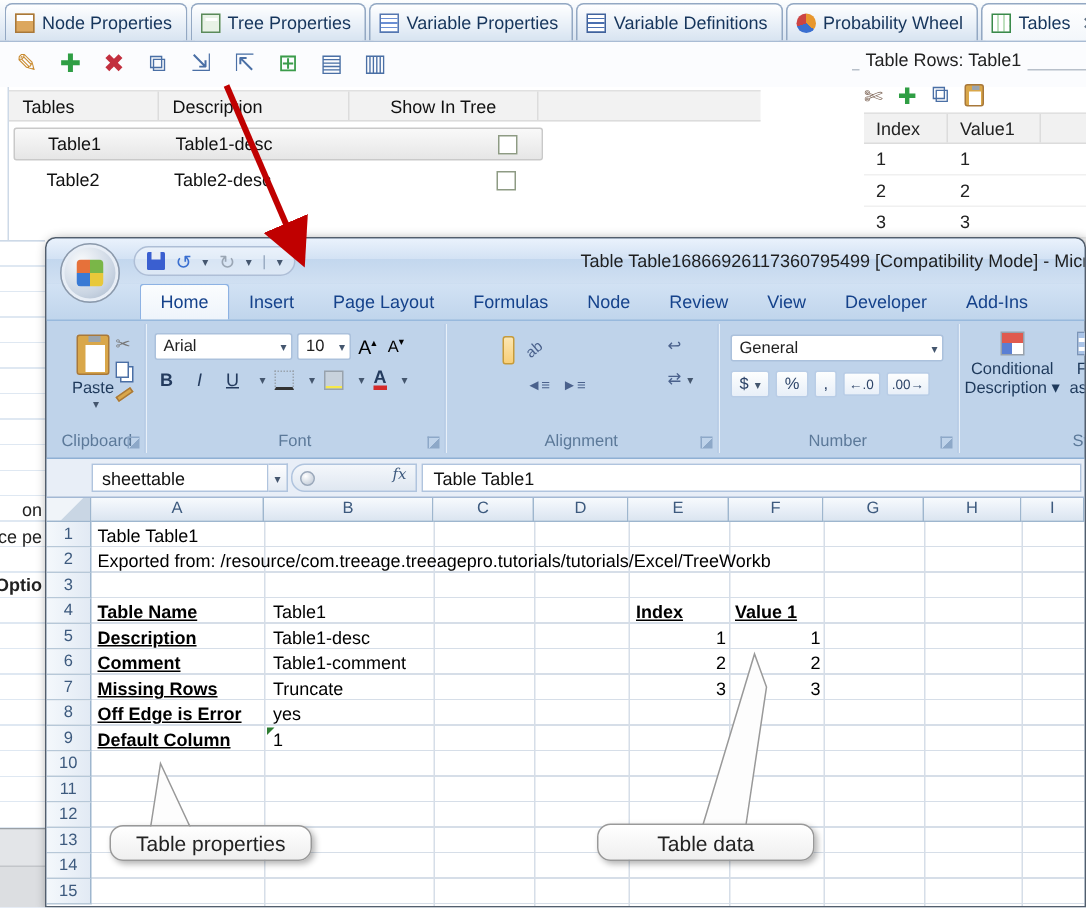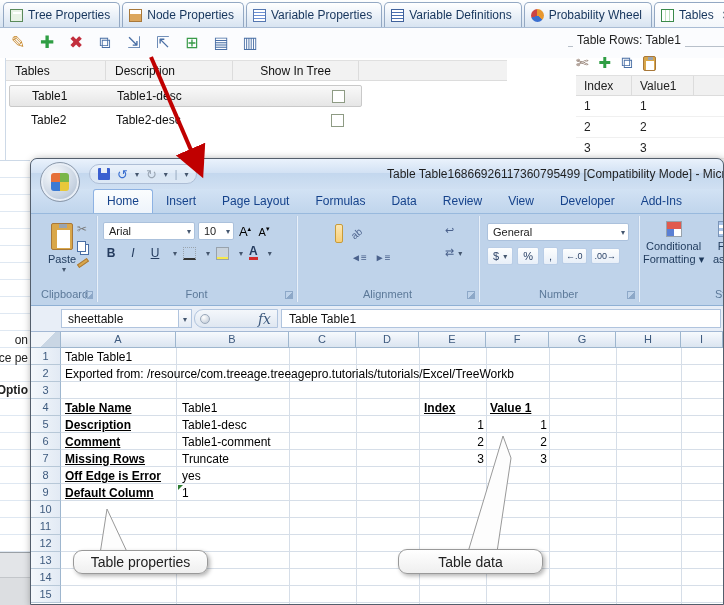--- a/index.html
+++ b/index.html
@@ -146,21 +146,21 @@
   .fbar { position:absolute; left:0; top:147px; width:100%; height:26px; background:#e8eef7;
     border-bottom:1px solid #a3b8d4; display:flex; align-items:center; font-size:12px; }
   .namebox { position:absolute; left:30px; top:3px; width:118px; height:19px; background:#fff;
     border:1px solid #b0c4de; padding:2px 0 0 6px; color:#111; }
   .nb-dd { position:absolute; left:148px; top:3px; width:13px; height:19px; border:1px solid #b0c4de; border-left:none;
     background:linear-gradient(#fdfdfe,#e4ebf4); font-size:8px; color:#44566e; text-align:center; padding-top:5px; }
   .fx-pill { position:absolute; left:163px; top:3px; width:84px; height:19px; border:1px solid #b0c4de; border-radius:9px 0 0 9px;
     background:linear-gradient(#f4f7fb,#dfe7f1); }
   .fx-dot { position:absolute; left:5px; top:4px; width:10px; height:10px; border-radius:50%;
     background:radial-gradient(circle at 35% 30%,#fff,#b9c4d2); border:1px solid #9aa8ba; }
-  .fx-sign { position:absolute; right:6px; top:1px; font-family:"DejaVu Serif",serif; font-style:italic; font-size:14px; color:#3e5a7e; }
+  .fx-sign { position:absolute; right:6px; top:1px; font-family:"DejaVu Serif",serif; font-style:italic; font-size:10px; color:#3e5a7e; }
   .fvalue { position:absolute; left:250px; top:3px; right:2px; height:19px; background:#fff; border:1px solid #b0c4de;
     padding:2px 0 0 7px; color:#111; white-space:nowrap; }
 
   .grid { position:absolute; left:0; top:173px; width:100%; height:274px; background:#fff; overflow:hidden; }
   .colhdrs { position:absolute; left:0; top:0; height:16px; width:100%; display:flex; font-size:11px; color:#3d5a7e; }
   .ch { background:linear-gradient(#f7fafd,#e6edf6 60%,#dbe5f0); border-right:1px solid #9eb6ce; border-bottom:1px solid #9eb6ce;
     text-align:center; padding-top:1px; }
   .ch.corner { width:30px; background:linear-gradient(135deg,#f0f4f9 55%,#c9d6e4 56%); }
   .wA{width:115px}.wB{width:113px}.wC{width:67px}.wD{width:63px}.wE{width:67px}.wF{width:63px}.wG{width:67px}.wH{width:65px}.wI{flex:1}
   .rowhdrs { position:absolute; left:0; top:16px; width:30px; bottom:0; font-size:11px; color:#3d5a7e; }
@@ -186,26 +186,26 @@
   .co1 { left:73px; top:550px; width:135px; height:24px; }
   .co2 { left:398px; top:549px; width:145px; height:25px; }
 </style>
 </head>
 <body>
 
 <div id="page">
 
   <div class="ta-tabbar">
     <div class="ta-tab">
+      <span class="ticon node"></span>
+      <span>Node Properties</span>
+    </div>
+    <div class="ta-tab">
       <span class="ticon tree"></span>
       <span>Tree Properties</span>
-    </div>
-    <div class="ta-tab">
-      <span class="ticon node"></span>
-      <span>Node Properties</span>
     </div>
     <div class="ta-tab">
       <span class="ticon varp"></span>
       <span>Variable Properties</span>
     </div>
     <div class="ta-tab">
       <span class="ticon vard"></span>
       <span>Variable Definitions</span>
     </div>
     <div class="ta-tab">
@@ -305,21 +305,21 @@
         <span class="qat-dd">▾</span>
       <span class="qat-sep">|</span>
       <span class="qat-dd">▾</span>
     </div>
 
     <div class="xl-tabstrip">
       <span class="xl-rtab active">Home</span>
       <span class="xl-rtab">Insert</span>
       <span class="xl-rtab">Page Layout</span>
       <span class="xl-rtab">Formulas</span>
-      <span class="xl-rtab">Data</span>
+      <span class="xl-rtab">Node</span>
       <span class="xl-rtab">Review</span>
       <span class="xl-rtab">View</span>
       <span class="xl-rtab">Developer</span>
       <span class="xl-rtab">Add-Ins</span>
     </div>
 
     <div class="ribbon">
 
       <div class="rgroup g-clip">
         <div class="paste-btn">
@@ -405,21 +405,21 @@
           <span class="nbtn sm">.00→</span>
         </div>
         <div class="rg-label">Number</div>
         <div class="launcher"></div>
       </div>
 
       <div class="rgroup g-sty">
         <div class="sty-btn" style="left:4px">
           <div class="ic-cf"></div>
           <div>Conditional</div>
-            <div>Formatting ▾</div>
+            <div>Description ▾</div>
         </div>
         <div class="sty-btn" style="left:74px">
           <div class="ic-fat"></div>
           <div>For</div>
             <div>as Ta</div>
         </div>
         <div class="rg-label" style="text-align:right;padding-right:14px">Styles</div>
       </div>
     </div>
 

